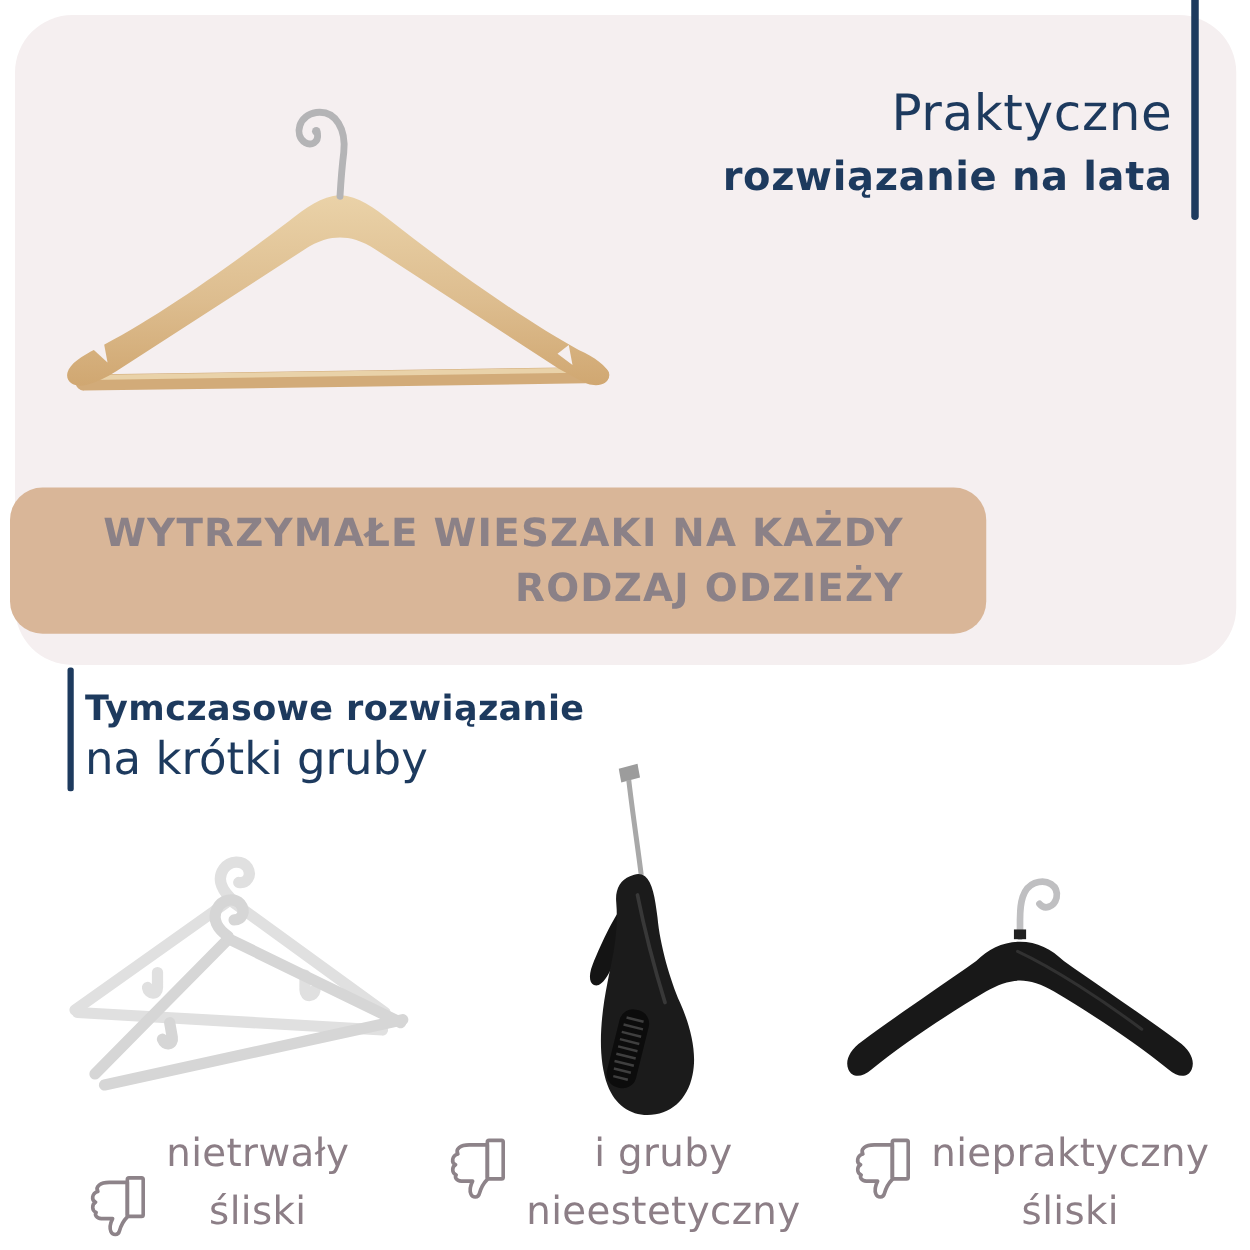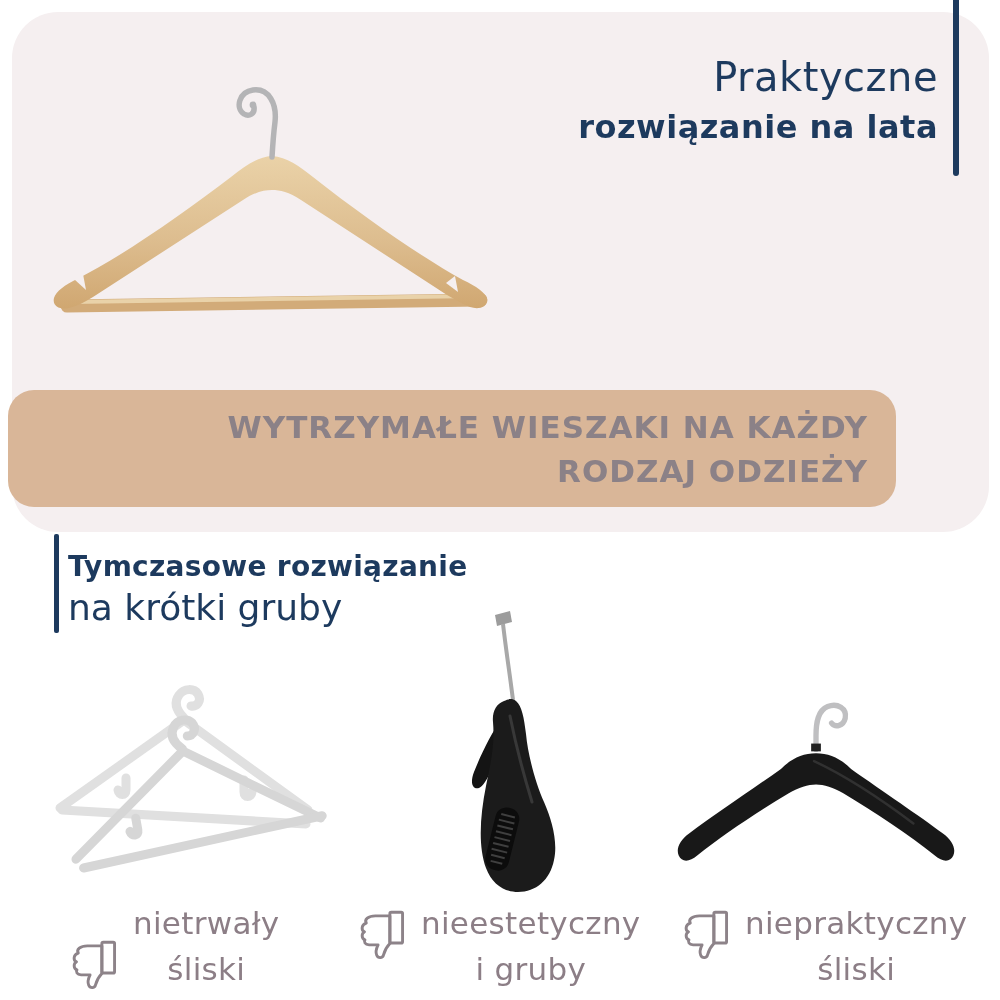--- a/index.html
+++ b/index.html
@@ -12,32 +12,32 @@
   
   .hero {
     position:absolute; left:12px; top:12px; width:977px; height:520px;
     background:var(--hero-bg,#f5eff0); border-radius:46px;
   }
   .hero-accent {
     position:absolute; left:953px; top:0; width:6px; height:176px;
     background:var(--navy,#1d3a5e); border-radius:0 0 3px 3px;
   }
   .hero-title {
-    position:absolute; right:62px; top:54px; text-align:right;
+    position:absolute; right:62px; top:68px; text-align:right;
     color:var(--navy,#1d3a5e); line-height:1.18;
   }
   .hero-title .t1 { font-size:40px; font-weight:400; letter-spacing:0.5px; }
   .hero-title .t2 { font-size:32px; font-weight:700; margin-top:8px; letter-spacing:0.5px;margin-left:44px; }
   .hero-img { position:absolute; left:30px; top:78px; }
   
   .banner {
-    position:absolute; left:8px; top:390px; width:888px; height:117px;
+    position:absolute; left:8px; top:390px; width:781px; height:117px;
     background:var(--banner-bg,#d9b698); border-radius:26px;
     display:flex; flex-direction:column; justify-content:center;
-    padding-right:28px; text-align:right;
+    padding-right:66px; text-align:right;
     color:var(--banner-text,#8b8187);
     font-size:31px; font-weight:700; letter-spacing:1px; line-height:44px;
   }
   
   .section-bar {
     position:absolute; left:54px; top:534px; width:5px; height:99px;
     background:var(--navy,#1d3a5e); border-radius:2px;
   }
   .section-heading {
     position:absolute; left:68px; top:550px;
@@ -209,22 +209,22 @@
     <svg class="thumb-icon" width="58" height="56" viewBox="0 0 64 60">
       <g stroke="#8d8389" stroke-width="3.2" fill="none" stroke-linecap="round" stroke-linejoin="round">
         <rect x="44" y="6" width="14" height="34" rx="1.5"></rect>
         <path d="M44 10 L28 10 C20 10 15.5 14 18 18 C12.5 19.5 12 26 16 27.5
                  C12.5 29.5 12.5 35 16.5 36.5 C15 38.5 16.5 42 21 42 L31 42
                  C29.5 45 28 50 29.5 53.5 C31 57 36 57 37 53
                  C38.5 47.5 40.5 44 44 40.5 Z"></path>
       </g>
     </svg>
     <div class="txt">
+      <div>i gruby</div>
       <div>nieestetyczny</div>
-      <div>i gruby</div>
     </div>
   </div>
 
   <div class="caption cap3">
     <svg class="thumb-icon" width="58" height="56" viewBox="0 0 64 60">
       <g stroke="#8d8389" stroke-width="3.2" fill="none" stroke-linecap="round" stroke-linejoin="round">
         <rect x="44" y="6" width="14" height="34" rx="1.5"></rect>
         <path d="M44 10 L28 10 C20 10 15.5 14 18 18 C12.5 19.5 12 26 16 27.5
                  C12.5 29.5 12.5 35 16.5 36.5 C15 38.5 16.5 42 21 42 L31 42
                  C29.5 45 28 50 29.5 53.5 C31 57 36 57 37 53

